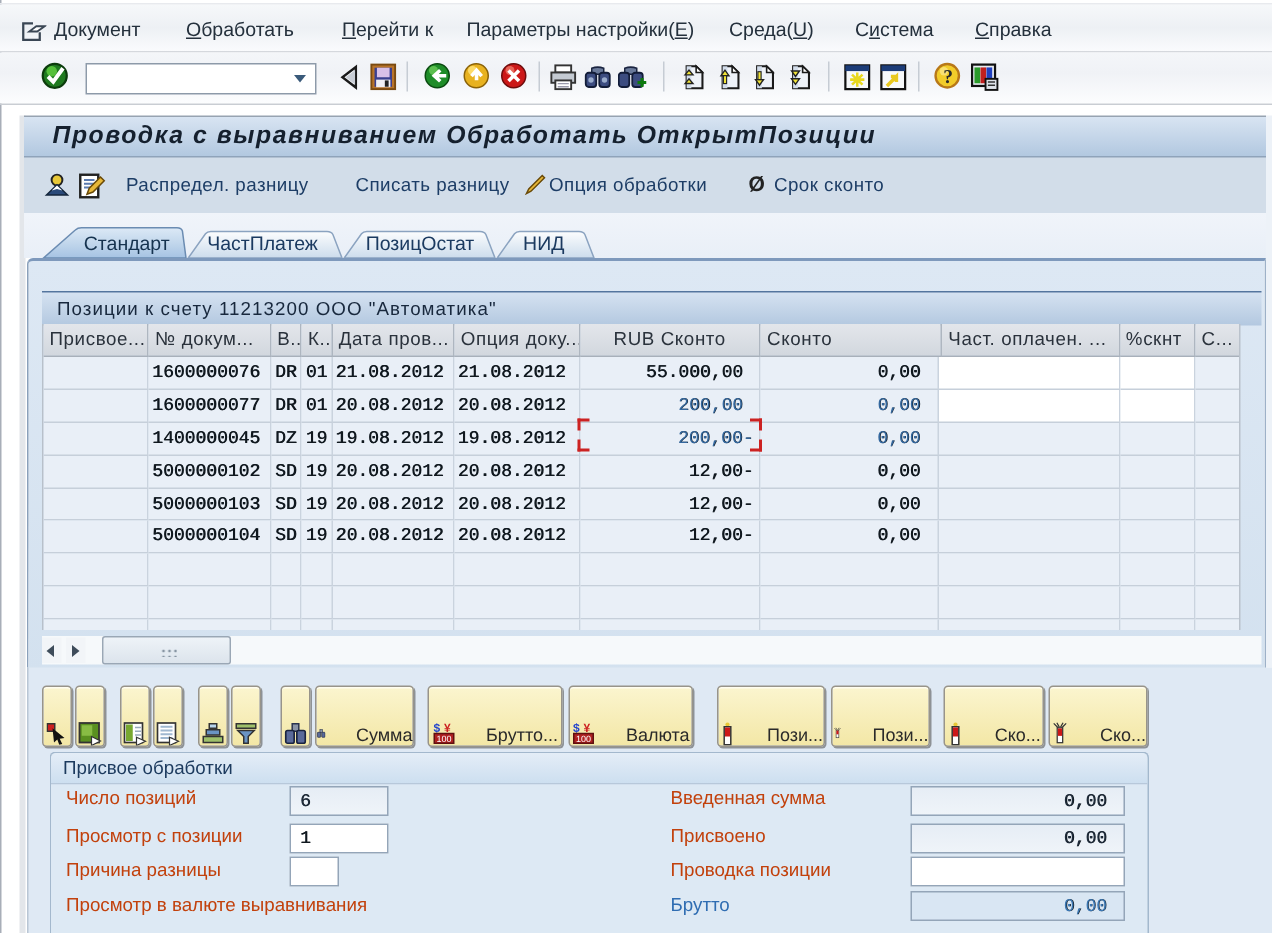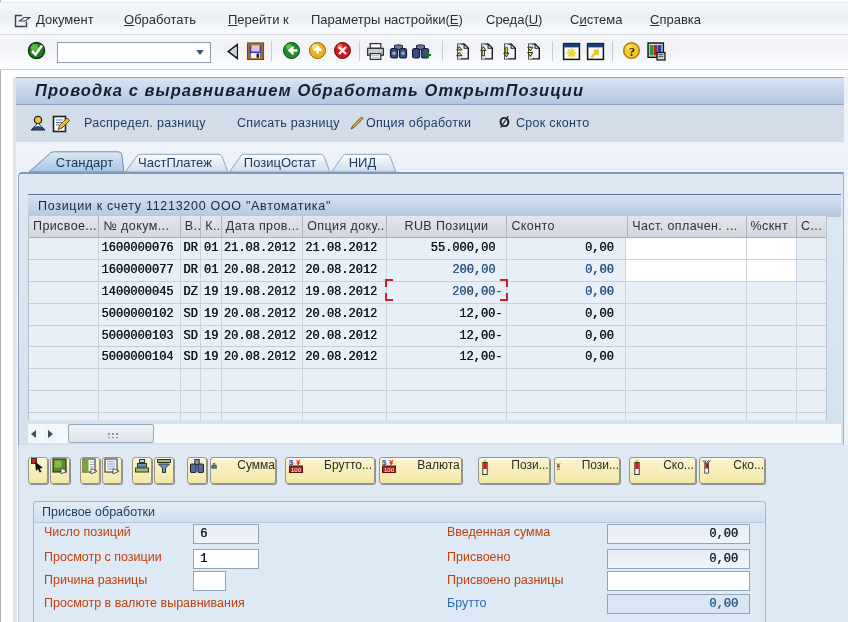--- a/index.html
+++ b/index.html
@@ -70,23 +70,23 @@
   .blu{color:#34689f;}
   
   #hscroll{position:absolute;left:9px;top:250px;width:813px;height:19px;background:#f6f9fb;}
   .sbtn{position:absolute;top:1px;width:13px;height:17px;background:#f2f5f8;}
   .sarr{position:absolute;top:4.5px;width:0;height:0;border-top:4.5px solid transparent;border-bottom:4.5px solid transparent;}
   #sthumb{position:absolute;left:40px;top:0px;width:86px;height:19px;box-sizing:border-box;
     border:1px solid #9aa7b5;border-radius:2px;background:linear-gradient(#eef3f8,#dce4ec);}
   
   #lower{left:18px;top:445px;width:830px;height:177px;background:#dfe9f4;border-left:1px solid #b9c6d4;box-sizing:border-box;}
   
-  .btn{position:absolute;top:457px;height:27px;box-sizing:border-box;border:1px solid #b2a26a;border-radius:3px;
+  .btn{position:absolute;top:457px;height:41px;box-sizing:border-box;border:1px solid #b2a26a;border-radius:3px;
     background:linear-gradient(#fbf5cf,#f3e7a6);box-shadow:inset 0 1px 0 #fffdf0, 1px 1px 0 #8e9296;border-color:#98948a;
-    font-size:12px;color:#2a2a2a;display:flex;align-items:flex-start;justify-content:center;gap:20px;}
+    font-size:12px;color:#2a2a2a;display:flex;align-items:flex-end;justify-content:center;gap:20px;}
   
   #sgroup{left:33px;top:501px;width:733px;height:121px;box-sizing:border-box;
     border:1px solid #a3b8cd;border-bottom:none;border-radius:4px 4px 0 0;background:#dde9f4;}
   #scap{position:absolute;left:0;top:0;width:100%;height:21px;box-sizing:border-box;
     background:linear-gradient(#e4edf7,#cddff0);border-bottom:1px solid #b7c8da;border-radius:4px 4px 0 0;}
   #scap span{position:absolute;left:8px;top:3px;font-size:12.5px;color:#1c3a5e;}
   .slabel{position:absolute;font-size:12.5px;color:#c2410c;white-space:nowrap;}
   .sfield{position:absolute;box-sizing:border-box;height:20px;border:1px solid #94a5b8;
      font-family:"Liberation Mono",monospace;font-size:12px;line-height:18px;color:#10181f;text-shadow:0.4px 0 0 #10181f;}
   .f-ro{background:linear-gradient(#e6edf5,#eff4f9);color:#1e2b3a;}
@@ -278,21 +278,21 @@
       <span>Позиции к счету 11213200 ООО "Автоматика"</span>
     </div>
   <div id="grid">
     <div class="hrow">
       <div class="hcell" style="width:70.5px">Присвое...</div>
       <div class="hcell" style="width:81.5px">№ докум...</div>
       <div class="hcell" style="width:20.5px">В..</div>
       <div class="hcell" style="width:20.5px">К..</div>
       <div class="hcell" style="width:81.5px">Дата пров...</div>
       <div class="hcell" style="width:83.5px">Опция доку...</div>
-      <div class="hcell" style="width:121px;text-align:center;padding-left:0">RUB Позиции</div>
+      <div class="hcell" style="width:121px;text-align:center;padding-left:0">RUB Сконто</div>
       <div class="hcell" style="width:121px">Сконто</div>
       <div class="hcell" style="width:118.5px">Част. оплачен. ...</div>
       <div class="hcell" style="width:50.5px">%скнт</div>
       <div class="hcell" style="width:29px;border-right:none">С...</div>
     </div>
     <div class="drow">
       <div class="dcell" style="width:70.5px"></div>
       <div class="dcell" style="width:81.5px;padding-left:2px">1600000076</div>
       <div class="dcell c" style="width:20.5px">DR</div>
       <div class="dcell c" style="width:20.5px">01</div>
@@ -542,16 +542,16 @@
 <div class="sfield f-ro abs" style="left:193px;top:524px;width:66px;padding-left:6px">6</div>
 <span class="slabel abs" style="left:44px;top:550px">Просмотр с позиции</span>
 <div class="sfield f-w abs" style="left:193px;top:548.5px;width:66px;padding-left:6px">1</div>
 <span class="slabel abs" style="left:44px;top:572.5px">Причина разницы</span>
 <div class="sfield f-w abs" style="left:193px;top:571px;width:33px"></div>
 <span class="slabel abs" style="left:44px;top:595.5px">Просмотр в валюте выравнивания</span>
 <span class="slabel abs" style="left:447px;top:525px">Введенная сумма</span>
 <div class="sfield f-ro abs" style="left:607px;top:524px;width:143px;text-align:right;padding-right:11px">0,00</div>
 <span class="slabel abs" style="left:447px;top:550px">Присвоено</span>
 <div class="sfield f-ro abs" style="left:607px;top:548.5px;width:143px;text-align:right;padding-right:11px">0,00</div>
-<span class="slabel abs" style="left:447px;top:572.5px">Присвоено разницы</span>
+<span class="slabel abs" style="left:447px;top:572.5px">Проводка позиции</span>
 <div class="sfield f-w abs" style="left:607px;top:571px;width:143px"></div>
 <span class="slabel abs" style="left:447px;top:595.5px;color:#2f6db2">Брутто</span>
 <div class="sfield f-tot abs" style="left:607px;top:593.5px;width:143px;text-align:right;padding-right:11px">0,00</div>
 
 </body></html>

